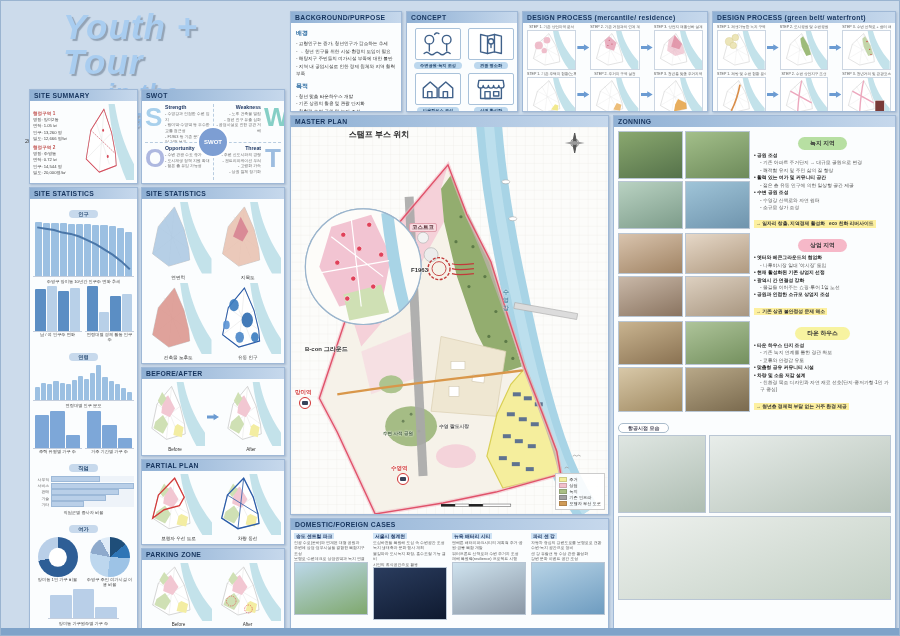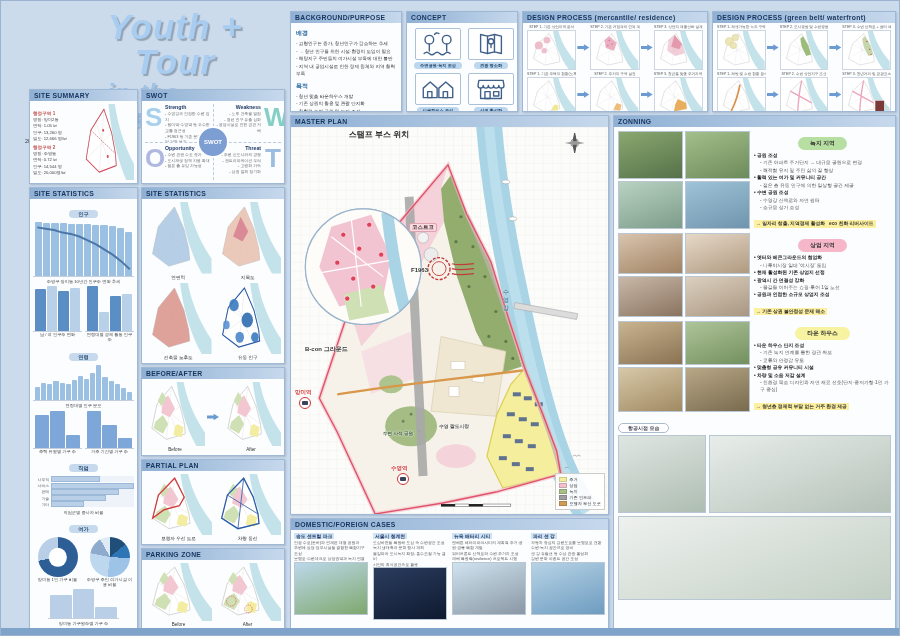--- a/index.html
+++ b/index.html
@@ -9,21 +9,21 @@
 
   
   .panel{position:absolute;background:#fbfdfe;border:1px solid #9fb8d6;box-shadow:1px 1px 2px rgba(50,80,120,.25);box-sizing:border-box;}
   .phead{height:11px;background:linear-gradient(90deg,#8fb0d4,#c6d8ec);color:#17355e;font-weight:bold;
          font-size:6.8px;line-height:11px;padding:0 4px;letter-spacing:.3px;white-space:nowrap;overflow:hidden;}
   .pbody{position:relative;height:calc(100% - 11px);box-sizing:border-box;padding:3px;overflow:hidden;}
 
   
   .titleblock{position:absolute;left:14px;top:8px;width:272px;height:78px;}
   .t1{font-size:35px;font-weight:bold;font-style:italic;color:#a9cdf0;letter-spacing:1px;
-      text-shadow:2px 2px 1px #93a3b5;line-height:1;padding-left:48px;text-align:center;}
+      text-shadow:2px 2px 1px #93a3b5;line-height:1;padding-left:48px;}
   .t2{font-size:25px;font-weight:bold;font-style:italic;color:#9cc3ea;letter-spacing:1px;
       text-shadow:2px 2px 1px #a3b1c2;line-height:1;padding-left:92px;margin-top:2px;}
   .authors{font-size:5.5px;color:#333;margin-top:7px;padding-left:10px;}
 
   
   .pill{display:inline-block;background:#c7d9ec;color:#244870;font-size:5.2px;font-weight:bold;
         border-radius:6px;padding:1px 9px;line-height:1.2;}
   .cap{font-size:4.2px;color:#444;text-align:center;margin-top:1px;line-height:1.1;}
   .li{font-size:4.6px;color:#444;line-height:1.5;}
   .dashlist .li::before{content:"- ";color:#777;}

